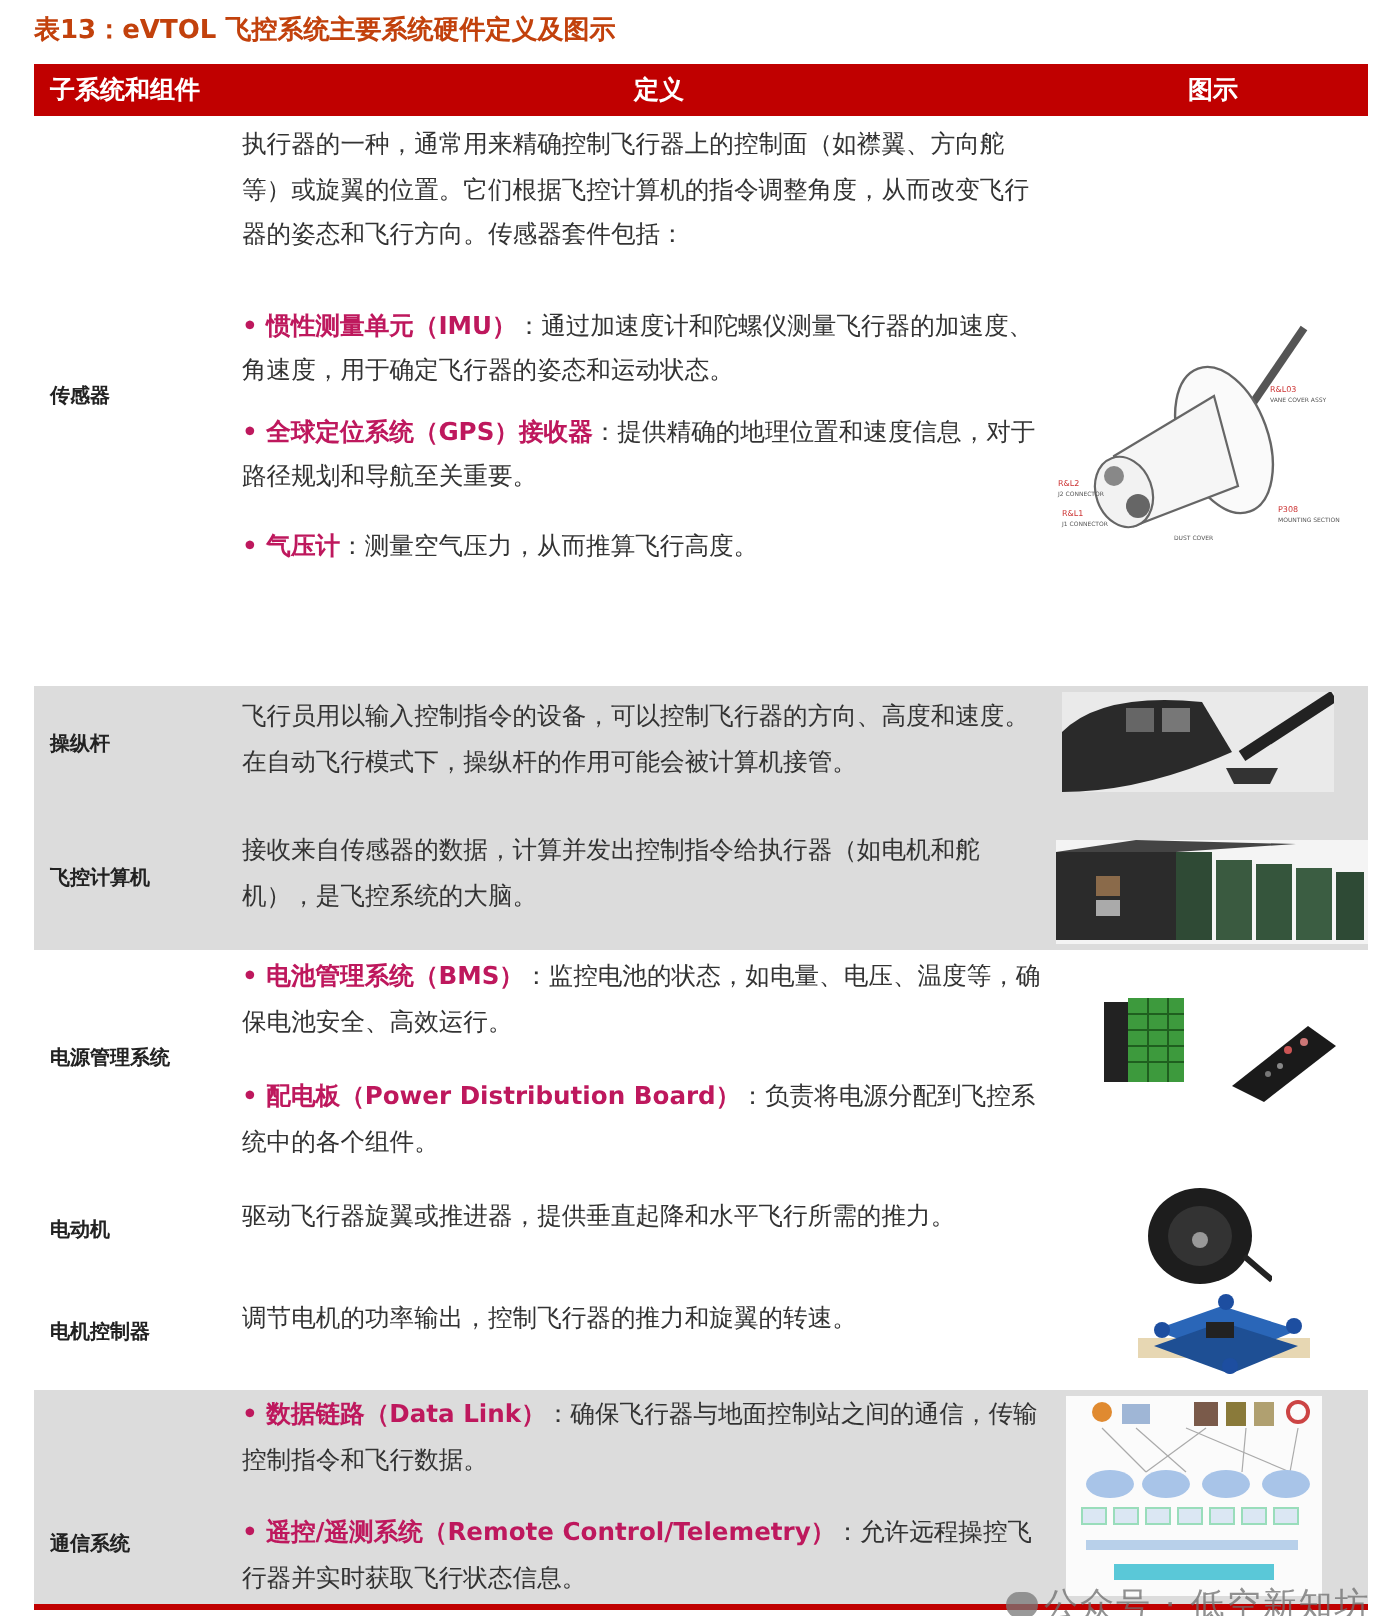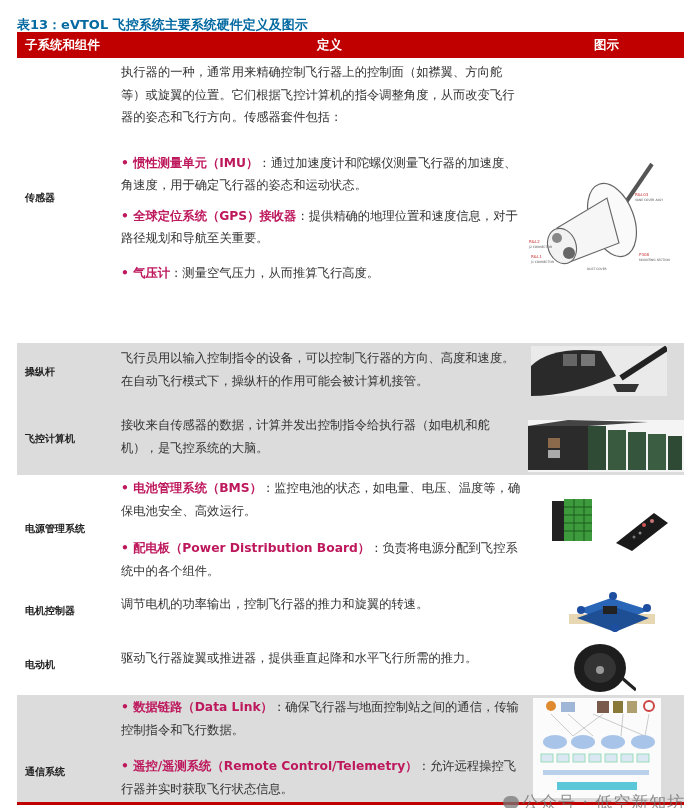--- a/index.html
+++ b/index.html
@@ -1,21 +1,21 @@
 <!DOCTYPE html>
 <html><head>
 <meta charset="utf-8">
 <style>
   * { box-sizing: border-box; margin: 0; padding: 0; }
   html, body { width: 699px; height: 808px; background: #ffffff; overflow: hidden; }
   body { font-family: "DejaVu Sans", "Liberation Sans", sans-serif; color: #222; position: relative; }
 
   .title {
-    position: absolute; left: 17px; top: 16px;
-    font-size: 13px; font-weight: bold; color: #0369a1; letter-spacing: 0;
+    position: absolute; left: 17px; top: 6px;
+    font-size: 13px; font-weight: bold; color: #c2410c; letter-spacing: 0;
   }
   .table { position: absolute; left: 17px; top: 32px; width: 667px; }
   .header {
     height: 26px; background: #C00000; color: #fff; font-weight: bold; font-size: 12.5px;
     display: flex; align-items: center; position: relative;
   }
   .header .h1 { position: absolute; left: 8px; }
   .header .h2 { position: absolute; left: 300px; }
   .header .h3 { position: absolute; left: 577px; }
 
@@ -141,46 +141,46 @@
         </g>
         <polygon points="72,50 110,20 124,30 88,58" fill="#1a1a1a"></polygon>
         <circle cx="100" cy="32" r="2" fill="#c55"></circle>
           <circle cx="108" cy="28" r="2" fill="#c77"></circle>
         <circle cx="90" cy="44" r="1.5" fill="#777"></circle>
           <circle cx="96" cy="40" r="1.5" fill="#888"></circle>
       </svg>
     </div>
   </div>
 
+  <div class="row" style="height:55px;">
+    <div class="label" style="top:18px;">电动机</div>
+    <div class="def" style="top:7px;">驱动飞行器旋翼或推进器，提供垂直起降和水平飞行所需的推力。</div>
+    <div class="img" style="left:553px; top:0px; width:66px; height:55px;">
+      <svg width="66" height="55" viewBox="0 0 66 55">
+        <ellipse cx="30" cy="28" rx="26" ry="24" fill="#1d1d1d"></ellipse>
+        <ellipse cx="30" cy="28" rx="16" ry="15" fill="#333"></ellipse>
+        <circle cx="30" cy="30" r="4" fill="#999"></circle>
+        <path d="M52 38 Q60 45 66 50" stroke="#222" stroke-width="3" fill="none"></path>
+      </svg>
+    </div>
+  </div>
+
   <div class="row" style="height:50px;">
     <div class="label" style="top:14px;">电机控制器</div>
     <div class="def" style="top:3px;">调节电机的功率输出，控制飞行器的推力和旋翼的转速。</div>
     <div class="img" style="left:552px; top:-2px; width:86px; height:52px;">
       <svg width="86" height="52" viewBox="0 0 86 52">
         <rect x="0" y="26" width="86" height="10" fill="#e7d7b3"></rect>
         <polygon points="8,22 42,10 80,22 46,36" fill="#2a66b8"></polygon>
         <polygon points="8,30 42,18 80,30 46,44" fill="#1e4f94"></polygon>
         <rect x="34" y="18" width="14" height="8" fill="#222"></rect>
         <circle cx="12" cy="22" r="4" fill="#1d4ea0"></circle>
           <circle cx="44" cy="8" r="4" fill="#1d4ea0"></circle>
         <circle cx="78" cy="20" r="4" fill="#1d4ea0"></circle>
           <circle cx="46" cy="40" r="4" fill="#1d4ea0"></circle>
-      </svg>
-    </div>
-  </div>
-
-  <div class="row" style="height:55px;">
-    <div class="label" style="top:18px;">电动机</div>
-    <div class="def" style="top:7px;">驱动飞行器旋翼或推进器，提供垂直起降和水平飞行所需的推力。</div>
-    <div class="img" style="left:553px; top:0px; width:66px; height:55px;">
-      <svg width="66" height="55" viewBox="0 0 66 55">
-        <ellipse cx="30" cy="28" rx="26" ry="24" fill="#1d1d1d"></ellipse>
-        <ellipse cx="30" cy="28" rx="16" ry="15" fill="#333"></ellipse>
-        <circle cx="30" cy="30" r="4" fill="#999"></circle>
-        <path d="M52 38 Q60 45 66 50" stroke="#222" stroke-width="3" fill="none"></path>
       </svg>
     </div>
   </div>
 
   <div class="row gray" style="height:108px;">
     <div class="label" style="top:48px;margin-top:22px;">通信系统</div>
     <div class="def" style="top:1px;">
       <p><b>• 数据链路（Data Link）</b><span>：确保飞行器与地面控制站之间的通信，传输控制指令和飞行数据。</span></p>
       <div class="gap" style="height:14px"></div>
       <p><b>• 遥控/遥测系统（Remote Control/Telemetry）</b><span>：允许远程操控飞行器并实时获取飞行状态信息。</span></p>

